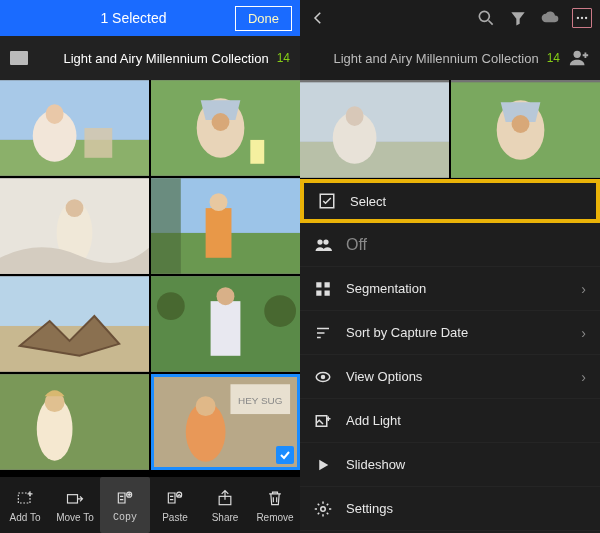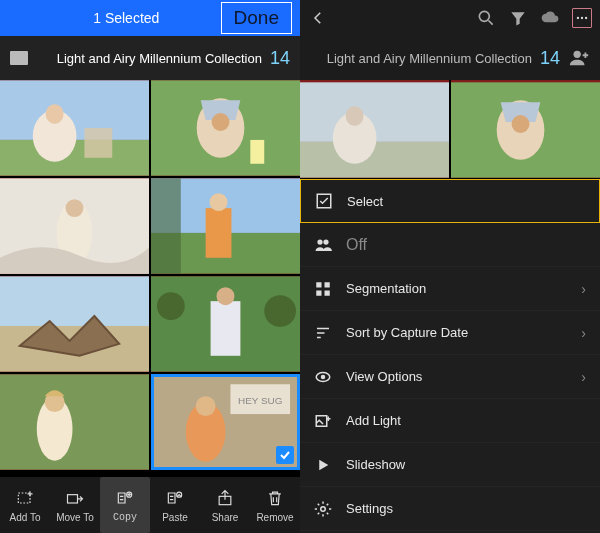--- a/index.html
+++ b/index.html
@@ -1,27 +1,27 @@
 <!DOCTYPE html>
 <html><head>
 <meta charset="utf-8">
 <style>
   * { box-sizing: border-box; margin: 0; padding: 0; }
   html, body { width: 600px; height: 533px; overflow: hidden; font-family: -apple-system, Helvetica, Arial, sans-serif; background: #1a1a1a; color: #e5e5e5; }
   .app { display: flex; width: 600px; height: 533px; }
   .pane { flex: 0 0 300px; display: flex; flex-direction: column; position: relative; background: #1c1c1c; overflow: hidden; }
   
   .topbar-left { background: #1a6bff; height: 36px; display: flex; align-items: center; justify-content: space-between; padding: 17px 8px; color: #fff; font-size: 14px; }
-  .done-btn { border: 1px solid #fff; padding: 4px 12px; font-size: 19px; background: transparent; color: #0f172a; cursor: pointer; }
+  .done-btn { border: 1px solid #fff; padding: 4px 12px; font-size: 13px; background: transparent; color: #fef9c3; cursor: pointer; }
   .albumbar { height: 44px; display: flex; align-items: center; gap: 8px; padding: 0 10px; background: #222; font-size: 13px; }
   .album-icon { width: 18px; height: 14px; background: #bbb; border-radius: 1px; flex: none; }
   .album-title { color: #fff; white-space: nowrap; overflow: hidden; text-overflow: ellipsis; flex: 1; text-align: right; }
-  .album-count { color: #7dd3fc; font-size: 18px; }
+  .album-count { color: #84cc16; font-size: 12px; }
   .grid { flex: 1; display: grid; grid-template-columns: 1fr 1fr; grid-auto-rows: 96px; gap: 2px; background: #000; overflow: hidden; }
-  .thumb { background: #7f1d1d; position: relative; overflow: hidden; }
+  .thumb { background: #737373; position: relative; overflow: hidden; }
   .thumb svg { width: 100%; height: 100%; display: block; }
   .thumb.selected { outline: 3px solid #1a8cff; outline-offset: -3px; }
   .checkmark { position: absolute; right: 6px; bottom: 6px; width: 18px; height: 18px; background: #1a8cff; display: flex; align-items: center; justify-content: center; border-radius: 2px; }
   .checkmark svg { width: 12px; height: 12px; }
   .actionbar { height: 56px; background: #1a1a1a; display: flex; }
   .act { flex: 1; display: flex; flex-direction: column; align-items: center; justify-content: center; gap: 4px; font-size: 10px; color: #ccc; cursor: pointer; }
   .act.sel { background: #3a3a3a; border-radius: 2px; font-family: Liberation Mono, monospace; }
   .act .ic { width: 20px; height: 20px; display: flex; align-items: center; justify-content: center; }
   .act svg { width: 20px; height: 20px; stroke: #ddd; fill: none; stroke-width: 1.4; }
   
@@ -29,21 +29,21 @@
   .tr-left, .tr-right { display: flex; align-items: center; gap: 12px; }
   .tr-right .ico, .tr-left .ico { width: 20px; height: 20px; display: flex; align-items: center; justify-content: center; color: #aaa; }
   .tr-right .more { border: 1px solid #cc7a88; padding: 2px; border-radius: 1px; }
   .albumbar-r { height: 44px; display: flex; align-items: center; gap: 8px; padding: 0 10px; background: #1c1c1c; font-size: 13px; }
   .albumbar-r .album-title { color: #bcbcbc; }
   .add-people { width: 22px; height: 22px; color: #aaa; }
   .grid-r { height: 100px; display: grid; grid-template-columns: 1fr 1fr; gap: 2px; background: #000; overflow: hidden; }
   .overlay-sheet { position: absolute; left: 0; right: 0; top: 178px; bottom: 0; background: #1e1e1e; border-top: 1px solid #000; }
   .menu { list-style: none; }
   .menu li { display: flex; align-items: center; height: 44px; padding: 0 14px; gap: 14px; font-size: 13px; color: #e8e8e8; cursor: pointer; border-bottom: 1px solid rgba(255,255,255,0.03); }
-  .menu li.sel { border: 1px solid #eab308; }
+  .menu li.sel { border: 4px solid #eab308; }
   .menu .mic { width: 18px; height: 18px; display: flex; align-items: center; justify-content: center; flex: none; }
   .menu .mic svg { width: 18px; height: 18px; fill: #ddd; }
   .menu .mlabel { flex: 1; }
   .menu .mext { color: #888; font-size: 16px; }
   .menu .chev { color: #888; font-size: 14px; }
 </style>
 </head>
 <body>
 
 <div class="app">

